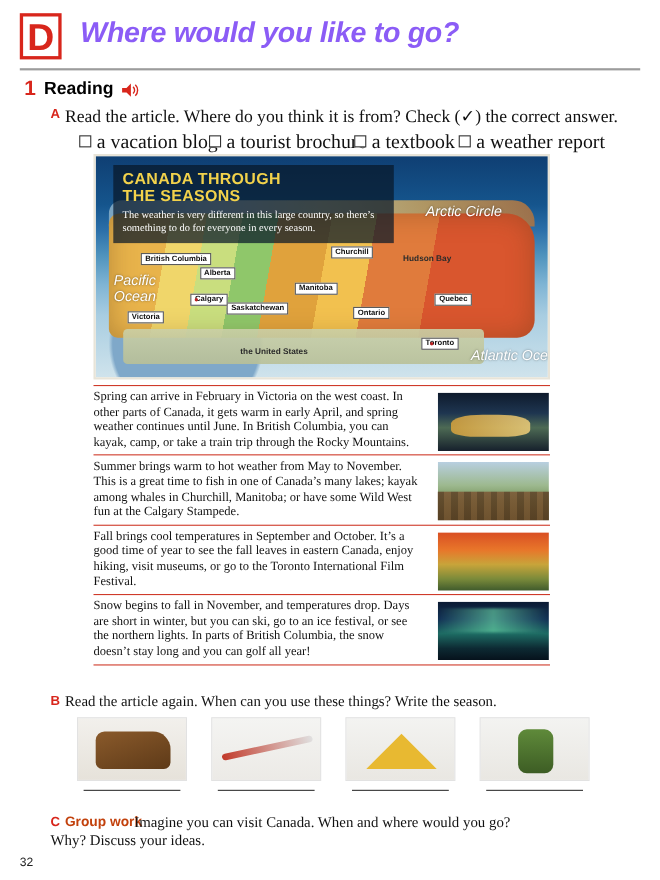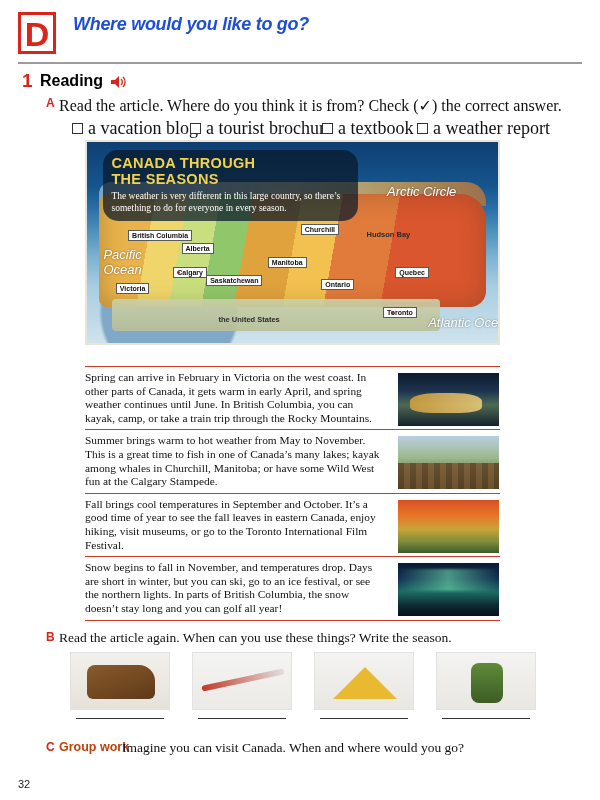--- a/index.html
+++ b/index.html
@@ -19,22 +19,22 @@
   }
   .unit-letter{
     position:absolute;left:0;top:2px;width:38px;height:42px;
     border:3px solid #d8261c;background:#ffffff;
     color:#d8261c;font-family:"Liberation Sans",sans-serif;
     font-weight:bold;font-size:34px;line-height:38px;text-align:center;
     box-sizing:border-box;
   }
   .unit-title{
     position:absolute;left:55px;top:4px;
-    color:#1d4ed8;font-family:"Liberation Sans",sans-serif;
-    font-style:italic;font-weight:bold;font-size:18px;letter-spacing:-0.3px;
+    color:#8b5cf6;font-family:"Liberation Sans",sans-serif;
+    font-style:italic;font-weight:bold;font-size:26px;letter-spacing:-0.3px;
   }
   .header-rule{
     position:absolute;left:18px;top:62px;width:564px;height:2px;background:#9c9c9c;
   }
 
   
   .sec-num{
     position:absolute;left:22px;top:70px;
     color:#d8261c;font-family:"Liberation Sans",sans-serif;
     font-weight:bold;font-size:19px;
@@ -89,21 +89,21 @@
     position:absolute;left:3%;top:20%;width:94%;height:12%;
     background:linear-gradient(90deg,#8ab0c8,#b9cfd9,#d7c98f,#caa05a,#b2743f);
     opacity:.85;border-radius:12px 20px 0 0;
   }
   .map .usa{
     position:absolute;left:6%;bottom:6%;width:80%;height:16%;
     background:linear-gradient(#cbd0a7,#b9c097);opacity:.9;border-radius:4px;
   }
   .map-banner{
     position:absolute;left:4%;top:4%;width:62%;
-    background:rgba(8,24,40,.72);padding:5px 8px 7px 8px;box-sizing:border-box;border-radius:15px;
+    background:rgba(8,24,40,.72);padding:5px 8px 7px 8px;box-sizing:border-box;
   }
   .map-banner h3{
     margin:0;color:#f2d24b;font-family:"Liberation Sans",sans-serif;
     font-weight:bold;font-size:14.5px;line-height:16px;letter-spacing:.3px;
   }
   .map-banner p{
     margin:4px 0 0 0;color:#ffffff;font-size:9.5px;line-height:11.5px;
   }
   .map-label{
     position:absolute;font-family:"Liberation Sans",sans-serif;font-size:7px;
@@ -120,21 +120,21 @@
   .map-dot{position:absolute;width:3px;height:3px;border-radius:50%;background:#b22;}
 
   
   .seasons{
     position:absolute;left:85px;top:350px;width:415px;
   }
   .season-row{
     position:relative;min-height:62px;border-bottom:1px solid #cf3a2a;
     padding:4px 0 4px 0;box-sizing:border-box;
   }
-  .season-row:first-child{border-top:1px solid #cf3a2a;margin-top:16px;}
+  .season-row:first-child{border-top:1px solid #cf3a2a;}
   .season-row p{
     margin:0;width:296px;font-size:11.4px;line-height:13.6px;text-align:left;
   }
   .season-thumb{
     position:absolute;right:0;top:5px;width:103px;height:55px;
     border:1px solid #fff;box-sizing:border-box;
   }
   .th-spring{background:linear-gradient(#0e1a2c 0%,#1e3550 35%,#4d6a54 60%,#16202c 100%);}
   .th-spring:after{
     content:"";position:absolute;left:12px;top:20px;width:72px;height:20px;
@@ -307,15 +307,16 @@
     <div class="item tent" style="left:244px;"></div>
     <div class="blank" style="position:absolute;left:250px;top:66px;width:88px;border-bottom:1px solid #333;"></div>
 
     <div class="item backpack" style="left:366px;"></div>
     <div class="blank" style="position:absolute;left:372px;top:66px;width:88px;border-bottom:1px solid #333;"></div>
   </div>
 
   <div class="ex-c-label">C</div>
   <div class="ex-c-group">Group work</div>
   <div class="ex-c-text">Imagine you can visit Canada. When and where would you go?</div>
+  <div class="ex-c-text2">Why? Discuss your ideas.</div>
 
   <div class="page-num">32</div>
 </div>
 
 </body></html>

